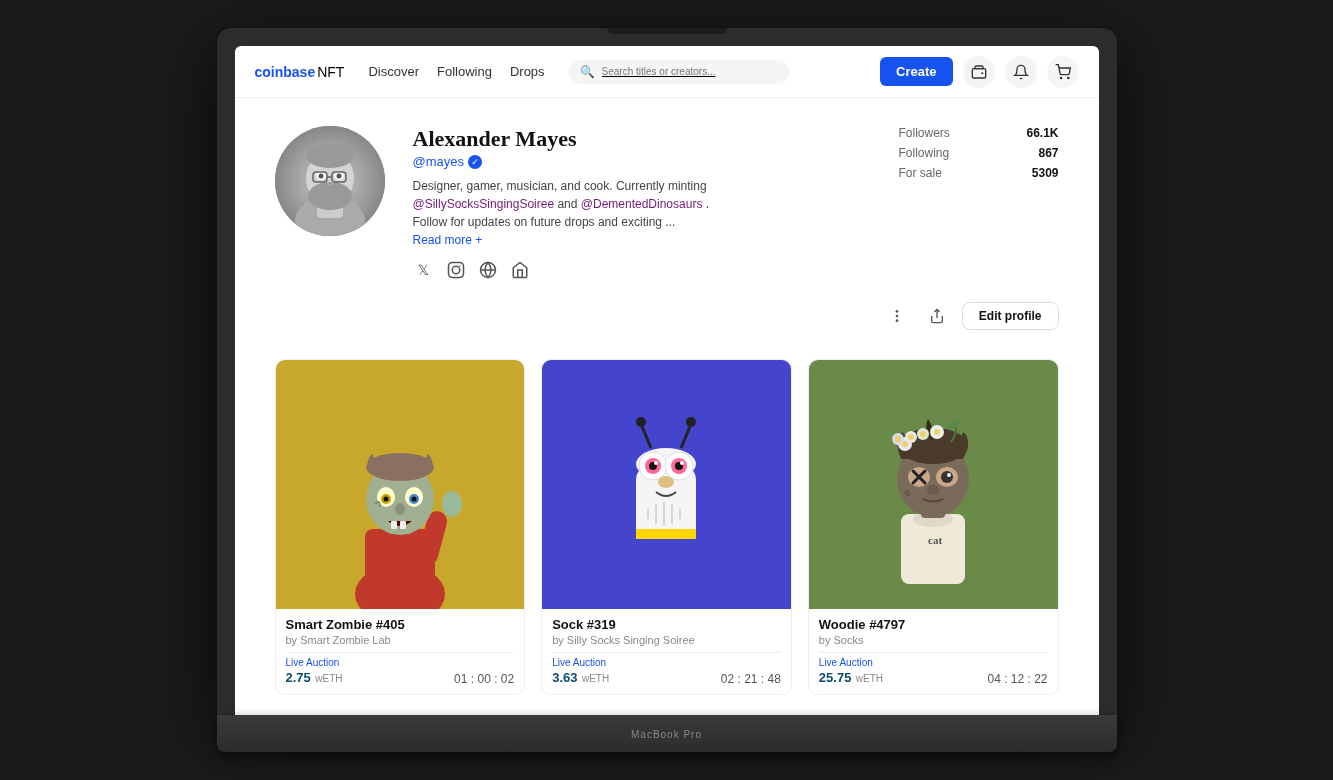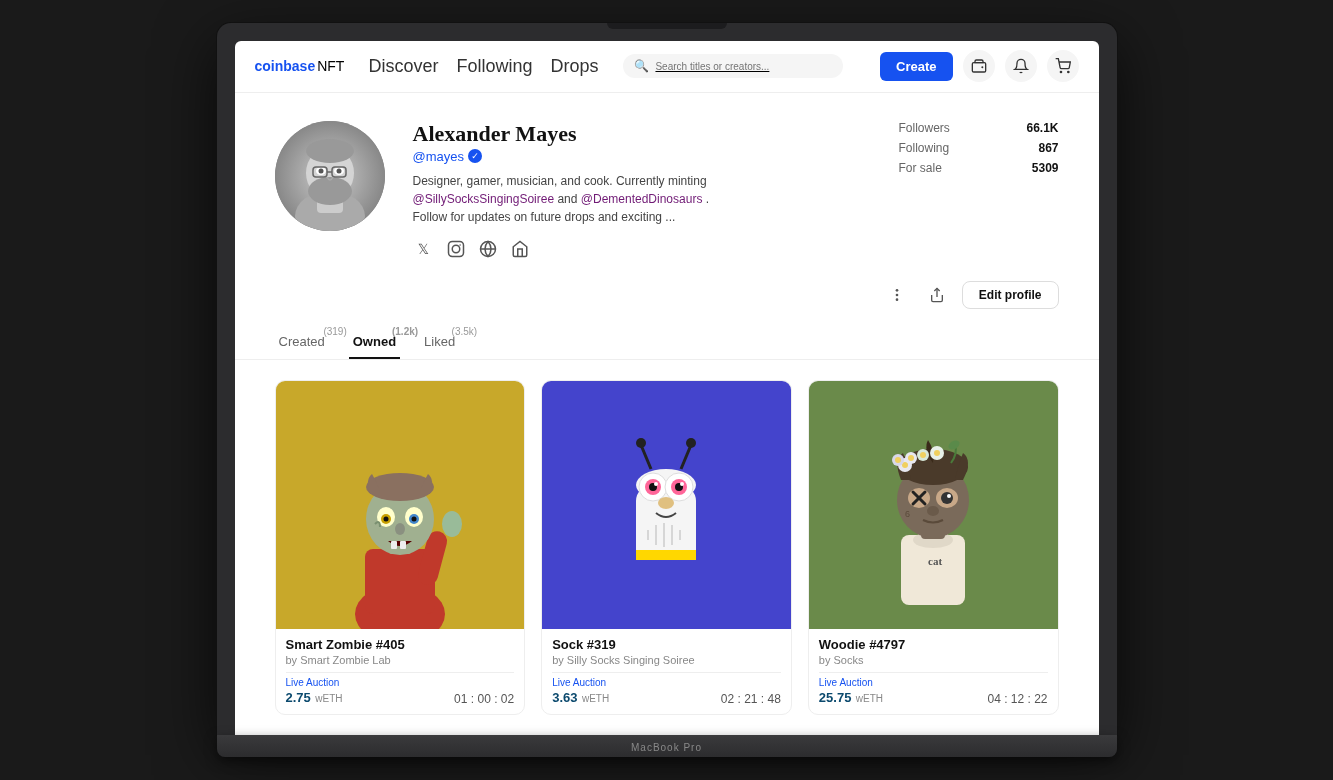--- a/index.html
+++ b/index.html
@@ -25,21 +25,21 @@
     }
     .laptop-screen {
       background: #fff;
       border-radius: 6px 6px 0 0;
       overflow: hidden;
       width: 100%;
       min-height: 480px;
     }
     .laptop-base {
       background: linear-gradient(180deg, #3a3a3c 0%, #2c2c2e 100%);
-      height: 22px;
+      height: 37px;
       border-radius: 0 0 8px 8px;
       display: flex;
       align-items: center;
       justify-content: center;
       box-shadow: 0 4px 12px rgba(0,0,0,0.5);
     }
     .laptop-notch {
       width: 120px;
       height: 6px;
       background: #1c1c1e;
@@ -74,21 +74,21 @@
       font-weight: 600;
     }
     .brand-coinbase { color: #1652f0; }
     .brand-nft { color: #000; font-weight: 400; }
     .nav-links {
       display: flex;
       gap: 18px;
       align-items: center;
     }
     .nav-link {
-      font-size: 18px;
+      font-size: 13px;
       color: #333;
       cursor: pointer;
       white-space: nowrap;
       text-align: right;
     }
     .search-bar {
       display: flex;
       align-items: center;
       background: #f5f5f5;
       border-radius: 20px;
@@ -482,20 +482,21 @@
             <span class="verified-badge">✓</span>
           </div>
           <div class="profile-bio">
             <span>Designer, gamer, musician, and cook. Currently minting</span>
             <span class="bio-link">@SillySocksSingingSoiree</span>
             <span>and</span>
             <span class="bio-link">@DementedDinosaurs</span>
             <span>.</span><br>
             <span>Follow for updates on future drops and exciting ...</span>
           </div>
+          <span class="read-more">Read more +</span>
           <div class="social-icons">
             <span class="social-icon">𝕏</span>
             <span class="social-icon">
               <svg width="18" height="18" viewBox="0 0 24 24" fill="none" stroke="#555" stroke-width="2">
                 <rect x="2" y="2" width="20" height="20" rx="5"></rect>
                 <circle cx="12" cy="12" r="5"></circle>
                 <circle cx="17.5" cy="6.5" r="1" fill="#555" stroke="none"></circle>
               </svg>
             </span>
             <span class="social-icon">
@@ -541,36 +542,20 @@
         <button class="icon-btn-sm">
           <svg width="16" height="16" viewBox="0 0 24 24" fill="none" stroke="#555" stroke-width="2">
             <path d="M4 12v8a2 2 0 0 0 2 2h12a2 2 0 0 0 2-2v-8"></path>
             <polyline points="16,6 12,2 8,6"></polyline>
             <line x1="12" y1="2" x2="12" y2="15"></line>
           </svg>
         </button>
         <button class="edit-profile-btn">Edit profile</button>
       </div>
 
-      <div class="tabs-section">
-        <div class="tabs-row">
-          <div class="tab-item">
-            <span>Created</span>
-            <span class="tab-count">(319)</span>
-          </div>
-          <div class="tab-item active">
-            <span>Owned</span>
-            <span class="tab-count">(1.2k)</span>
-          </div>
-          <div class="tab-item">
-            <span>Liked</span>
-            <span class="tab-count">(3.5k)</span>
-          </div>
-        </div>
-      </div>
 
       <div class="nft-grid">
 
         <div class="nft-card">
           <div class="nft-image">
             <div class="nft-bg-1">
               <svg width="200" height="200" viewBox="0 0 200 200">
 
                 <ellipse cx="100" cy="185" rx="45" ry="30" fill="#c0392b"></ellipse>
                 <rect x="65" y="120" width="70" height="65" rx="8" fill="#c0392b"></rect>

